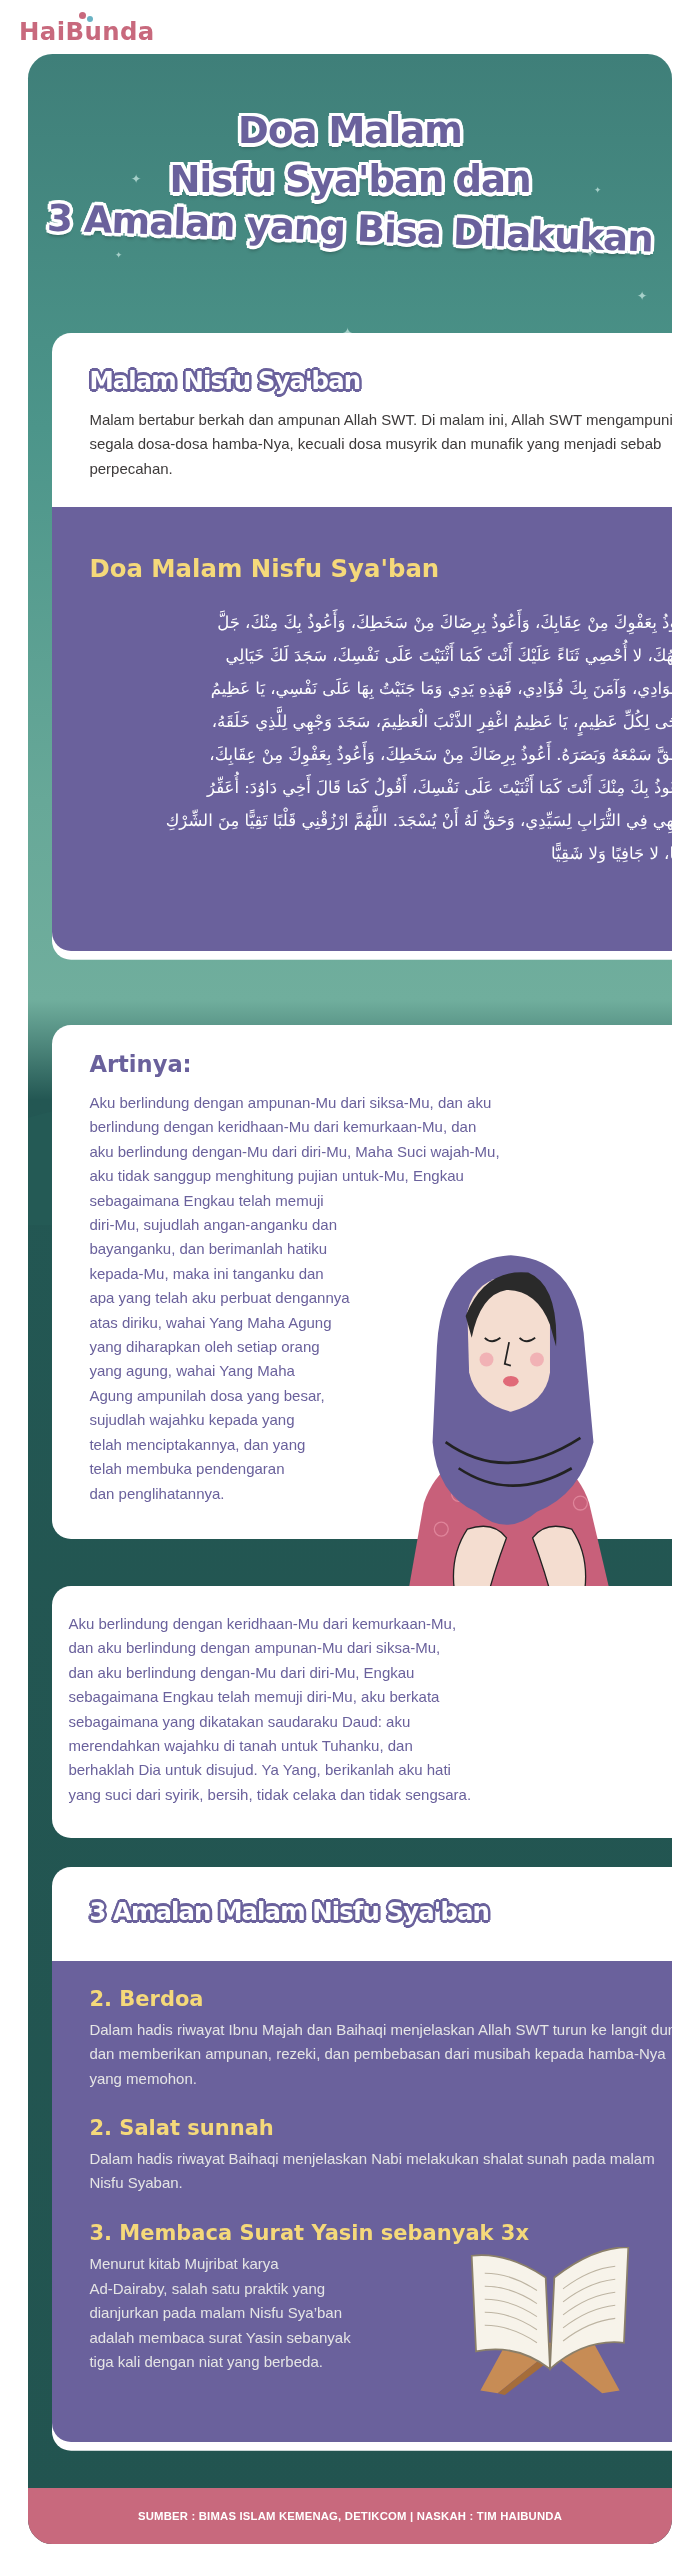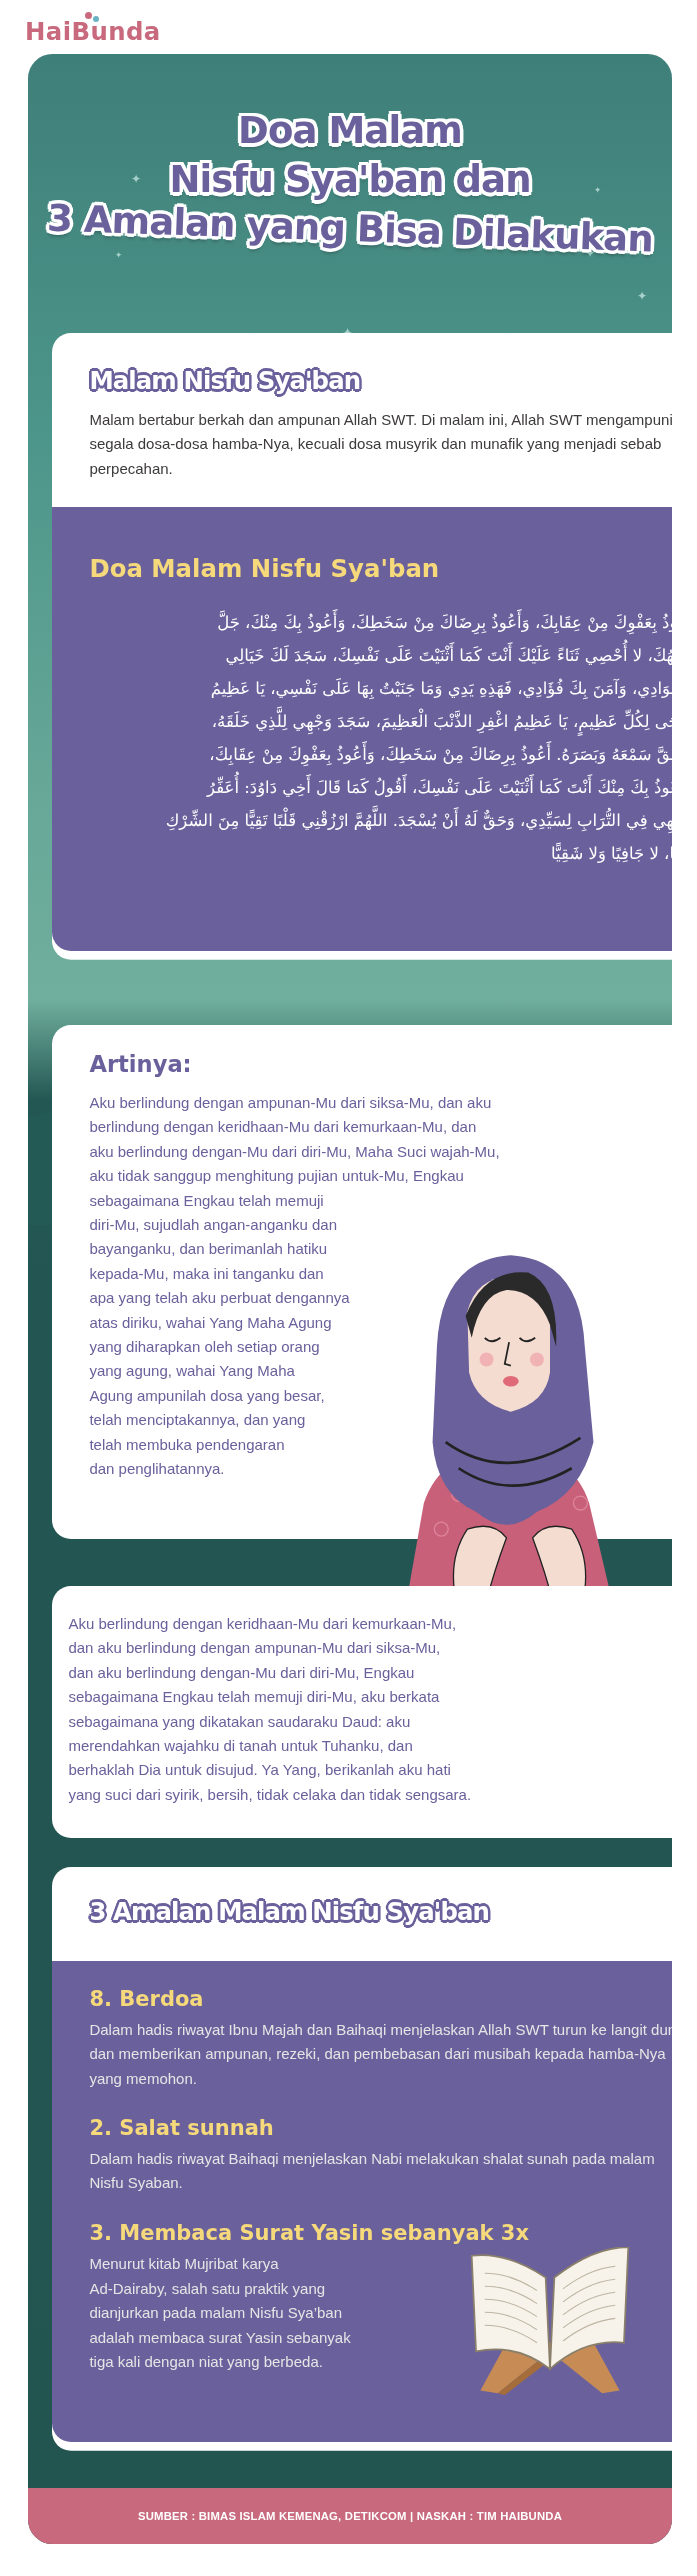--- a/index.html
+++ b/index.html
@@ -1,19 +1,19 @@
 <!DOCTYPE html>
 <html style="font-size:14px"><head>
 <meta charset="utf-8">
 <style>
   * { box-sizing: border-box; margin: 0; padding: 0; }
   html, body { width: 697px; background: #ffffff; }
   body { font-family: "Liberation Sans", sans-serif; position: relative; height: 2576px; overflow: hidden; }
 
-  .logo { position: absolute; left: 25px; top: 17.4px; display: flex; align-items: flex-end; }
+  .logo { position: absolute; left: 19px; top: 17.4px; display: flex; align-items: flex-end; }
   .logo-text { font-family: "DejaVu Sans", sans-serif; font-weight: bold; font-size: 24.4px; color: #c8697d; letter-spacing: 0.4px; }
   .logo-dots { position: absolute; left: 56px; top: -5.2px; width: 21px; height: 10.4px; }
   .logo-dots .d1 { position: absolute; left: 3.5px; top: 0; width: 7px; height: 7px; border-radius: 50%; background: #c8697d; }
   .logo-dots .d2 { position: absolute; left: 12.2px; top: 3.5px; width: 6.1px; height: 6.1px; border-radius: 50%; background: #6ab3c4; }
 
   .frame { position: absolute; left: 28px; top: 54px; width: 644px; height: 2490px; border-radius: 24.4px; overflow: hidden;
     background: linear-gradient(180deg, #3f7f79 0%, #4c958a 15%, #67a898 30%, #70ae9d 38%, #235753 42%, #225450 100%); }
   .wave { position: absolute; left: -35px; top: 1032px; width: 731px; height: 139px; background: #245a55; border-radius: 50% 50% 0 0 / 40% 40% 0 0; }
 
   .star { position: absolute; color: #bfe2dc; font-size: 12.2px; opacity: 0.8; }
@@ -98,20 +98,21 @@
         <div>aku tidak sanggup menghitung pujian untuk-Mu, Engkau</div>
         <div>sebagaimana Engkau telah memuji</div>
         <div>diri-Mu, sujudlah angan-anganku dan</div>
         <div>bayanganku, dan berimanlah hatiku</div>
         <div>kepada-Mu, maka ini tanganku dan</div>
         <div>apa yang telah aku perbuat dengannya</div>
         <div>atas diriku, wahai Yang Maha Agung</div>
         <div>yang diharapkan oleh setiap orang</div>
         <div>yang agung, wahai Yang Maha</div>
         <div>Agung ampunilah dosa yang besar,</div>
+        <div>sujudlah wajahku kepada yang</div>
         <div>telah menciptakannya, dan yang</div>
         <div>telah membuka pendengaran</div>
         <div>dan penglihatannya.</div>
       </div>
     </div>
   </div>
 
   <svg style="position:absolute;left:335px;top:1188px;" width="287" height="409" viewBox="0 0 330 470">
 
     <path d="M40 470 L70 300 Q90 240 165 235 Q240 240 260 300 L300 470 Z" fill="#c8607a"></path>
@@ -159,21 +160,21 @@
       <div>yang suci dari syirik, bersih, tidak celaka dan tidak sengsara.</div>
     </div>
   </div>
 
   <div class="card shadowed" style="top:1813px;height:575px;">
     <div style="padding:30px 37px 0 37px;height:94px;">
       <div class="outline-title">3 Amalan Malam Nisfu Sya'ban</div>
     </div>
     <div class="purple-panel" style="height:481px;padding:26px 37px;">
       <div>
-        <div class="yellow-title" style="font-size:21px;">8. Berdoa</div>
+        <div class="yellow-title" style="font-size:21px;">2. Berdoa</div>
         <p class="body-white" style="margin-top:7px;">Dalam hadis riwayat Ibnu Majah dan Baihaqi menjelaskan Allah SWT turun ke langit dunia dan memberikan ampunan, rezeki, dan pembebasan dari musibah kepada hamba-Nya yang memohon.</p>
       </div>
       <div style="margin-top:24.4px;">
         <div class="yellow-title" style="font-size:21px;">2. Salat sunnah</div>
         <p class="body-white" style="margin-top:7px;">Dalam hadis riwayat Baihaqi menjelaskan Nabi melakukan shalat sunah pada malam Nisfu Syaban.</p>
       </div>
       <div style="margin-top:26px;position:relative;">
         <div class="yellow-title" style="font-size:21px;">3. Membaca Surat Yasin sebanyak 3x</div>
         <div class="body-white" style="margin-top:7px;">
           <div>Menurut kitab Mujribat karya</div>

